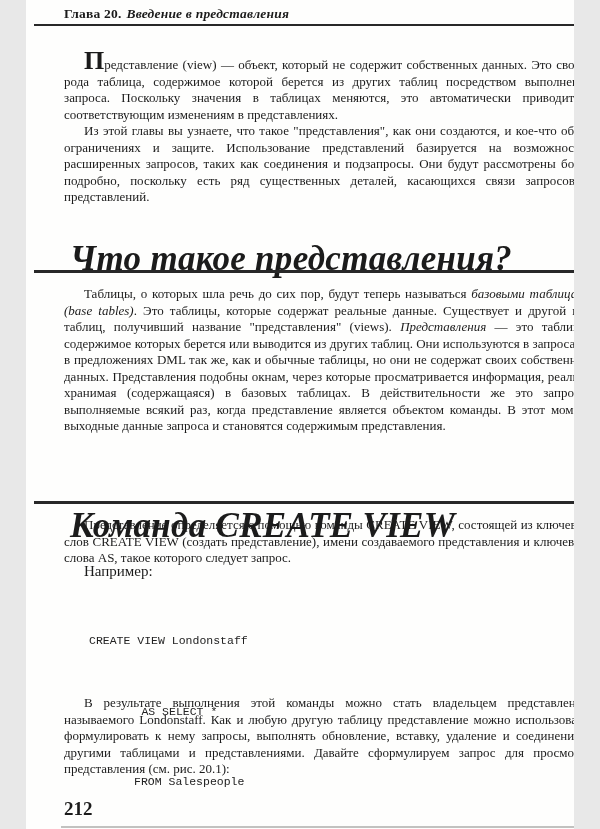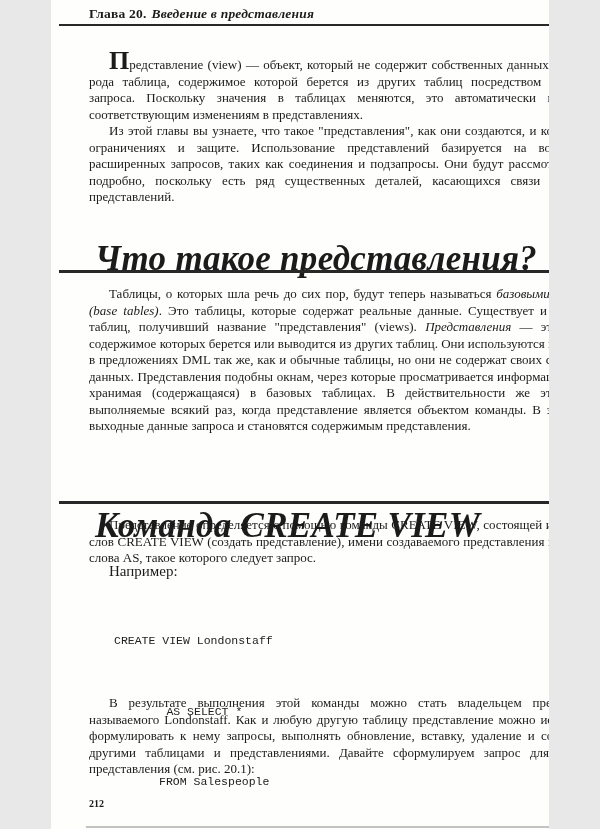--- a/index.html
+++ b/index.html
@@ -1,18 +1,18 @@
 <!DOCTYPE html>
 <html><head>
 <meta charset="utf-8">
 <style>
   html, body { margin: 0; padding: 0; background: #e8e8e8; }
   .page {
     position: relative;
-    width: 498px;
+    width: 548px;
     height: 829px;
     margin: 0 auto;
     background: #fefefd;
     font-family: "Liberation Serif", serif;
     color: #1b1b1b;
     overflow: hidden;
   }
 
   
   .running-header {
@@ -83,21 +83,21 @@
     white-space: pre;
   }
   .code .l2 { padding-left: 22px; text-align: center; }
   .code .l3, .code .l4 { padding-left: 45px; }
 
   
   .page-number {
     position: absolute;
     left: 38px;
     top: 798px;
-    font-size: 10px;
+    font-size: 19px;
     font-weight: bold;
   }
 </style>
 </head>
 <body>
 
 <div class="page">
 
   <div class="running-header">
     <span>Глава 20.</span><span class="chapter-title">Введение в представления</span>

